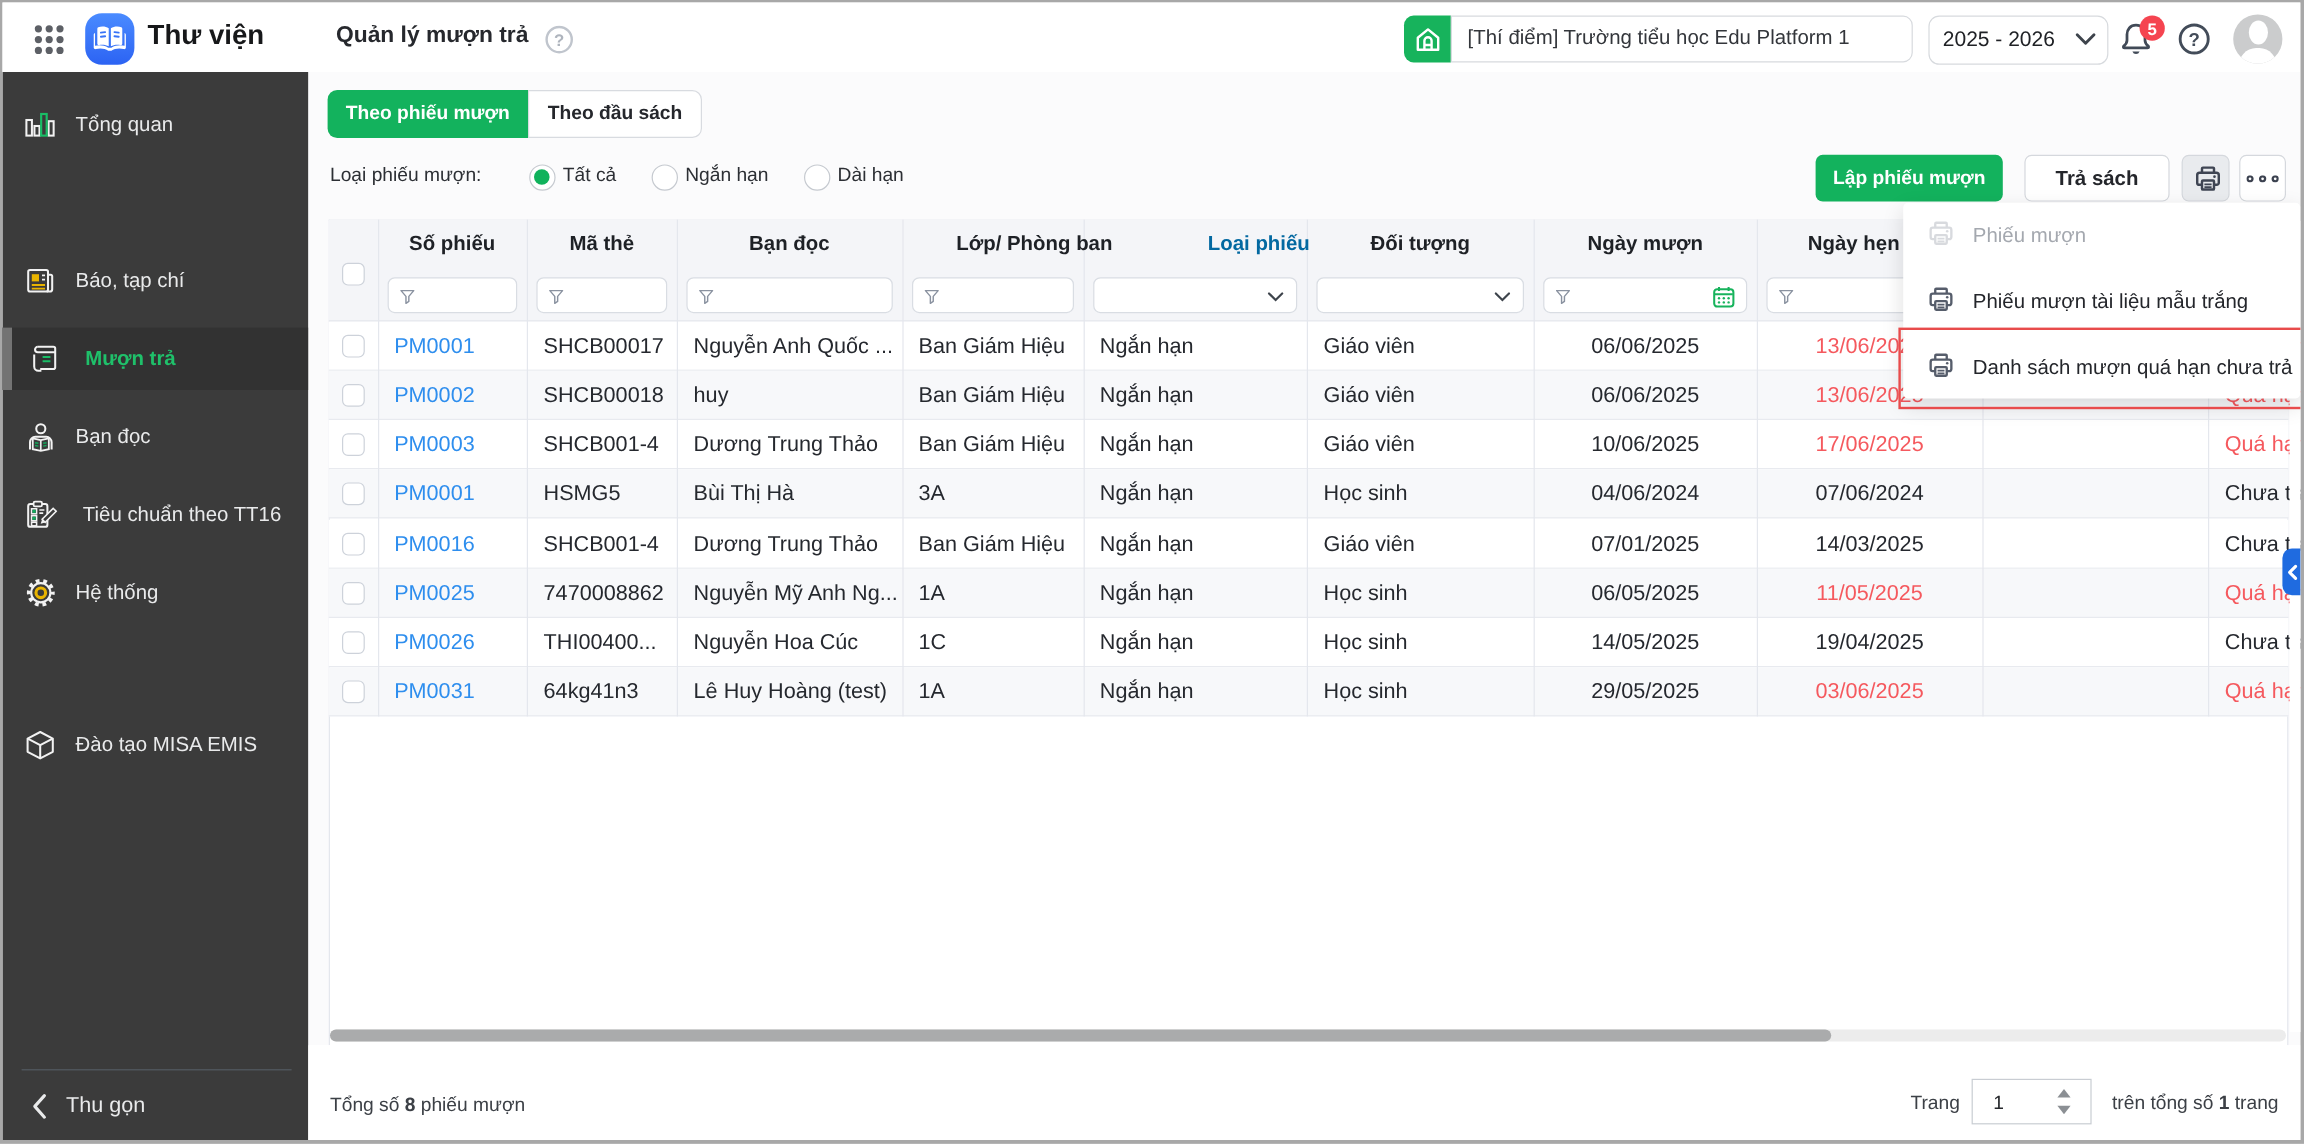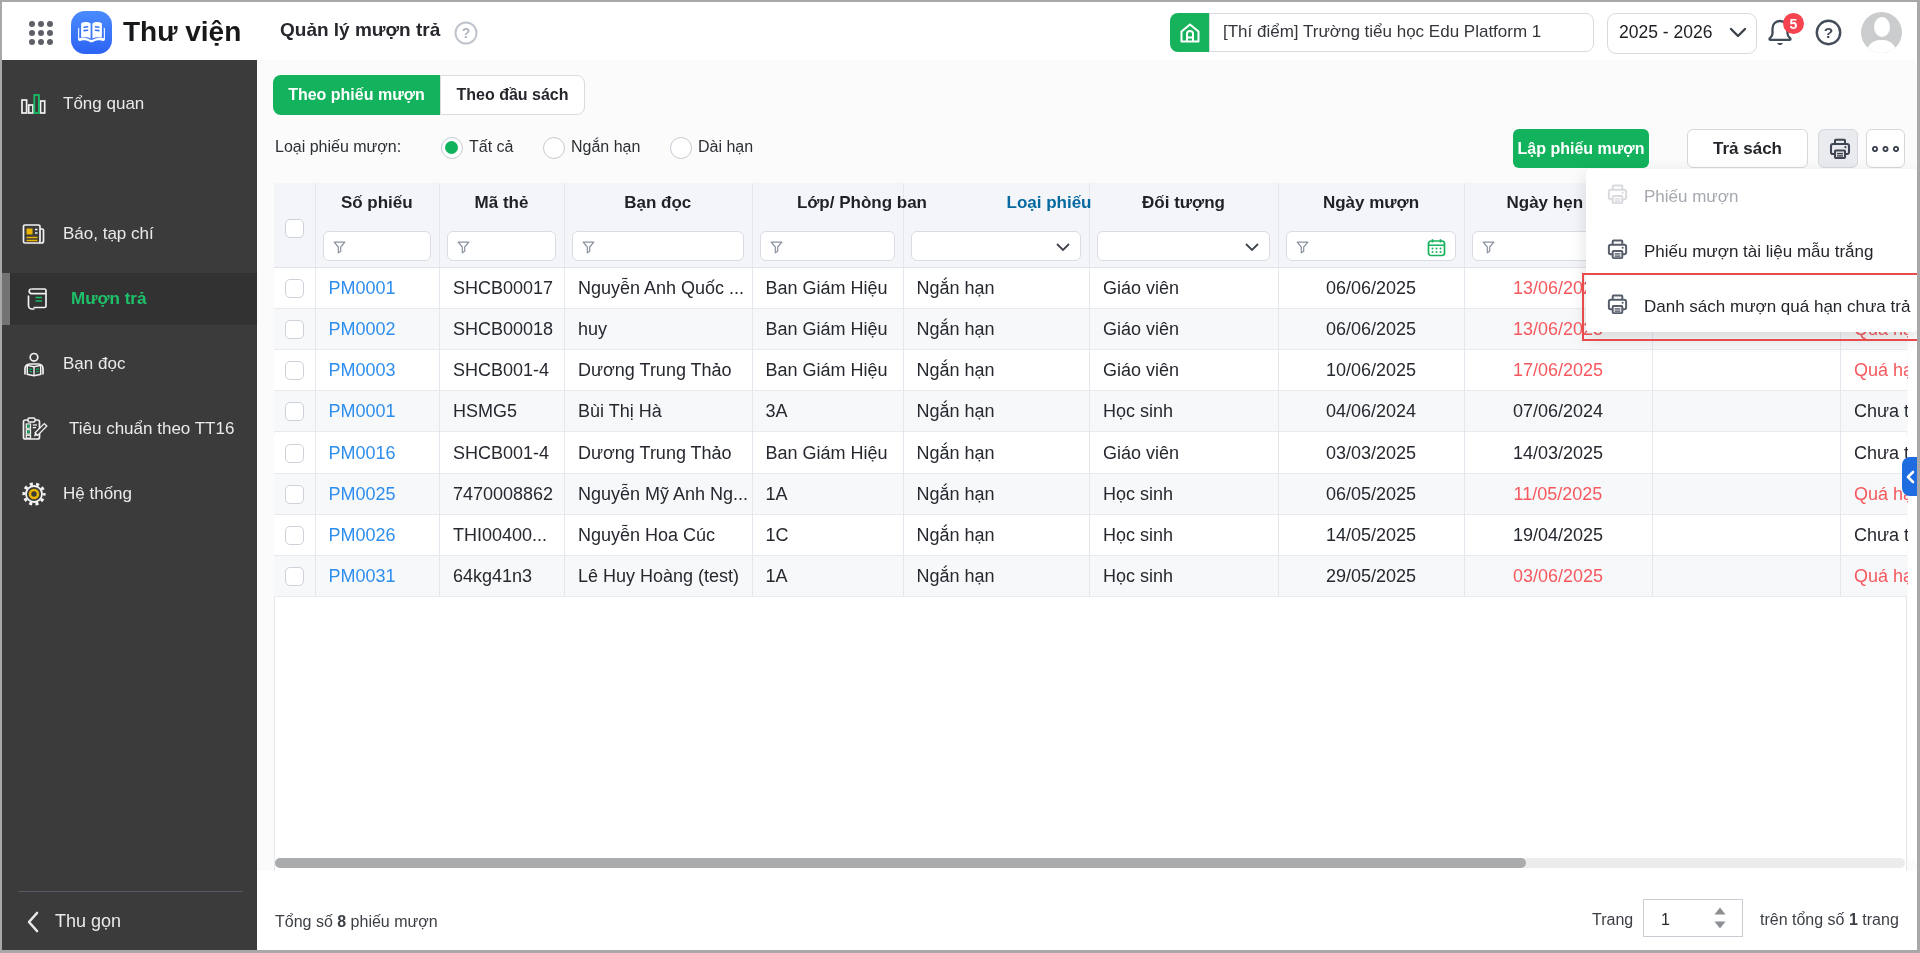--- a/index.html
+++ b/index.html
@@ -49,21 +49,21 @@
    <path d="M13.6 2.6 C11.2 0.9 7.4 0.7 4.9 1.8 C4.4 2.0 4.1 2.5 4.1 3.0 V15.4 C4.1 16.2 4.9 16.7 5.7 16.5 C8.0 15.9 11.5 16.2 13.6 17.6 Z" fill="#fff"></path>
    <path d="M15.4 2.6 C17.8 0.9 21.6 0.7 24.1 1.8 C24.6 2.0 24.9 2.5 24.9 3.0 V15.4 C24.9 16.2 24.1 16.7 23.3 16.5 C21.0 15.9 17.5 16.2 15.4 17.6 Z" fill="#fff"></path>
    <path d="M2.2 6.5 C1.5 6.8 1.1 7.3 1.1 8.0 V18.6 C1.1 19.6 2.1 20.2 3.0 19.9 C6.0 18.9 10.6 19.3 13.2 21.2 H15.8 C18.4 19.3 23.0 18.9 26.0 19.9 C26.9 20.2 27.9 19.6 27.9 18.6 V8.0 C27.9 7.3 27.5 6.8 26.8 6.5 V17.2 C23.9 16.4 18.9 16.6 15.8 18.8 H13.2 C10.1 16.6 5.1 16.4 2.2 17.2 Z" fill="#fff"></path>
    <g stroke="#3873f7" stroke-width="1.6" stroke-linecap="round">
      <line x1="7.1" y1="6.2" x2="10.6" y2="5.8"></line>
           <line x1="7.1" y1="9.6" x2="10.6" y2="9.2"></line>
      <line x1="18.4" y1="5.8" x2="21.9" y2="6.2"></line>
           <line x1="18.4" y1="9.2" x2="21.9" y2="9.6"></line>
    </g>
  </svg>
- <div class="a bold" style="left:121px;top:14px;font-size:28px;color:#17181a;">Thư viện</div>
+ <div class="a bold" style="left:121px;top:14px;font-size:23px;color:#17181a;">Thư viện</div>
  <div class="a bold" style="left:278px;top:17px;font-size:19px;color:#26282d;">Quản lý mượn trả</div>
  <svg class="a" style="left:452px;top:19px" width="24" height="24" viewBox="0 0 24 24">
    <circle cx="12" cy="12" r="10.5" fill="none" stroke="#c0c5cd" stroke-width="2"></circle>
    <text x="12" y="17" font-size="14" font-weight="bold" fill="#aeb4bd" text-anchor="middle">?</text>
  </svg>
 
  <div class="a" style="left:1168px;top:11px;width:39px;height:39px;background:#17b35c;border-radius:8px 0 0 8px;"></div>
  <svg class="a" style="left:1177px;top:20px" width="22" height="22" viewBox="0 0 22 22">
    <path d="M2.5 9.5 L11 2.5 L19.5 9.5 V19.5 H2.5 Z" fill="none" stroke="#fff" stroke-width="2" stroke-linejoin="round"></path>
    <path d="M8 19 V12 a3 3 0 0 1 6 0 V19 M8 15.5 h6" fill="none" stroke="#fff" stroke-width="2"></path>
@@ -167,38 +167,45 @@
       </div>
       <div class="mi" style="top:408px">
         <svg width="28" height="28" viewBox="0 0 28 28">
           <circle cx="14" cy="14" r="10" fill="none" stroke="#f2f2f2" stroke-width="3.2" stroke-dasharray="3.1 3.2" stroke-dashoffset="1.5"></circle>
           <circle cx="14" cy="14" r="8.4" fill="#3b3b3b"></circle>
           <circle cx="14" cy="14" r="8" fill="none" stroke="#f2f2f2" stroke-width="1.8"></circle>
           <circle cx="14" cy="14" r="4" fill="none" stroke="#e9b400" stroke-width="2.6"></circle>
         </svg>
         <div class="lbl" style="">Hệ thống</div>
       </div>
+      <div class="mi" style="top:535px">
+        <svg width="27" height="27" viewBox="0 0 27 27">
+          <path d="M13.5 2.5 L24 8 V19 L13.5 24.5 L3 19 V8 Z" fill="none" stroke="#f2f2f2" stroke-width="1.7" stroke-linejoin="round"></path>
+          <path d="M3.5 8.2 L13.5 13.5 L23.5 8.2 M13.5 13.5 V24" fill="none" stroke="#f2f2f2" stroke-width="1.7"></path>
+        </svg>
+        <div class="lbl" style="">Đào tạo MISA EMIS</div>
+      </div>
 <div class="a" style="left:16px;right:14px;top:831px;height:1px;background:#545b63;"></div>
 <svg class="a" style="left:24px;top:851px" width="13" height="22" viewBox="0 0 13 22">
         <path d="M11 2 L3 11 L11 20" fill="none" stroke="#e9eaeb" stroke-width="2.6" stroke-linecap="round" stroke-linejoin="round"></path>
       </svg>
 <div class="a" style="left:53px;top:851px;font-size:18px;color:#e9eaeb;">Thu gọn</div>
 </div>
 <div id="content"></div>
     <div class="a bold" style="left:271px;top:73px;width:167px;height:40px;background:#13b25d;border-radius:8px 0 0 8px;color:#fff;font-size:16px;line-height:40px;text-align:center;">Theo phiếu mượn</div>
     <div class="a bold" style="left:438px;top:73px;width:145px;height:40px;background:#fff;border:1px solid #d8dbe0;border-radius:0 8px 8px 0;color:#25272c;font-size:16px;line-height:38px;text-align:center;">Theo đầu sách</div>
     <div class="a" style="left:273px;top:136px;font-size:16px;color:#2c2f34;">Loại phiếu mượn:</div>
     <div class="a" style="left:439px;top:135px;width:22px;height:22px;border:1.5px solid #c6cad0;border-radius:50%;background:#fff;"></div>
     <div class="a" style="left:443px;top:139px;width:13px;height:13px;border-radius:50%;background:#10b25c;"></div>
     <div class="a" style="left:467px;top:136px;font-size:16px;color:#2c2f34;">Tất cả</div>
     <div class="a" style="left:541px;top:135px;width:22px;height:22px;border:1.5px solid #c6cad0;border-radius:50%;background:#fff;"></div>
     <div class="a" style="left:569px;top:136px;font-size:16px;color:#2c2f34;">Ngắn hạn</div>
     <div class="a" style="left:668px;top:135px;width:22px;height:22px;border:1.5px solid #c6cad0;border-radius:50%;background:#fff;"></div>
     <div class="a" style="left:696px;top:136px;font-size:16px;color:#2c2f34;">Dài hạn</div>
-    <div class="btn" style="left:1511px;top:127px;width:136px;height:39px;background:#13b25d;color:#fff;font-size:16px;line-height:39px;">Lập phiếu mượn</div>
+    <div class="btn" style="left:1511px;top:127px;width:156px;height:39px;background:#13b25d;color:#fff;font-size:16px;line-height:39px;">Lập phiếu mượn</div>
     <div class="btn" style="left:1685px;top:127px;width:121px;height:39px;background:#fff;border:1px solid #d5d8dd;color:#24262b;font-size:17px;line-height:37px;">Trả sách</div>
     <div class="btn" style="left:1816px;top:127px;width:40px;height:39px;background:#e9ebee;border:1px solid #d5d8dd;"></div>
     <svg class="a" style="left:1826px;top:135px;opacity:1.00" width="24" height="24" viewBox="0 0 24 24">
       <path d="M7 7 V3.5 a0.8 0.8 0 0 1 0.8 -0.8 h8.4 a0.8 0.8 0 0 1 0.8 0.8 V7" fill="none" stroke="#3f4553" stroke-width="2.05"></path>
       <path d="M7 17 H4.8 A1.8 1.8 0 0 1 3 15.2 V9 a2 2 0 0 1 2 -2 h14 a2 2 0 0 1 2 2 v6.2 A1.8 1.8 0 0 1 19.2 17 H17" fill="none" stroke="#3f4553" stroke-width="2.05"></path>
       <circle cx="17.4" cy="10.2" r="1.1" fill="#3f4553"></circle>
       <rect x="7" y="13.5" width="10" height="7.5" rx="0.8" fill="none" stroke="#3f4553" stroke-width="2.05"></rect>
       <line x1="9" y1="16.6" x2="15" y2="16.6" stroke="#3f4553" stroke-width="1.5"></line>
       <line x1="9" y1="18.9" x2="15" y2="18.9" stroke="#3f4553" stroke-width="1.5"></line>
     </svg>
@@ -368,21 +375,21 @@
     <div class="cell" style="left:1369.0px;top:399.4px;width:186px;margin-left:-93px;text-align:center;">04/06/2024</div>
     <div class="cell " style="left:1556.0px;top:399.4px;width:188px;margin-left:-94px;text-align:center;">07/06/2024</div>
     <div class="cell " style="left:1852.0px;top:399.4px;">Chưa trả</div>
     <div class="cb" style="left:282.5px;top:441.6px;"></div>
     <div class="cell link" style="left:326.5px;top:440.6px;">PM0016</div>
     <div class="cell" style="left:451.0px;top:440.6px;">SHCB001-4</div>
     <div class="cell" style="left:576.0px;top:440.6px;">Dương Trung Thảo</div>
     <div class="cell" style="left:763.5px;top:440.6px;">Ban Giám Hiệu</div>
     <div class="cell" style="left:914.5px;top:440.6px;">Ngắn hạn</div>
     <div class="cell" style="left:1101.0px;top:440.6px;">Giáo viên</div>
-    <div class="cell" style="left:1369.0px;top:440.6px;width:186px;margin-left:-93px;text-align:center;">03/03/2025</div>
+    <div class="cell" style="left:1369.0px;top:440.6px;width:186px;margin-left:-93px;text-align:center;">07/01/2025</div>
     <div class="cell " style="left:1556.0px;top:440.6px;width:188px;margin-left:-94px;text-align:center;">14/03/2025</div>
     <div class="cell " style="left:1852.0px;top:440.6px;">Chưa trả</div>
     <div class="cb" style="left:282.5px;top:482.7px;"></div>
     <div class="cell link" style="left:326.5px;top:481.7px;">PM0025</div>
     <div class="cell" style="left:451.0px;top:481.7px;">7470008862</div>
     <div class="cell" style="left:576.0px;top:481.7px;">Nguyễn Mỹ Anh Ng...</div>
     <div class="cell" style="left:763.5px;top:481.7px;">1A</div>
     <div class="cell" style="left:914.5px;top:481.7px;">Ngắn hạn</div>
     <div class="cell" style="left:1101.0px;top:481.7px;">Học sinh</div>
     <div class="cell" style="left:1369.0px;top:481.7px;width:186px;margin-left:-93px;text-align:center;">06/05/2025</div>

